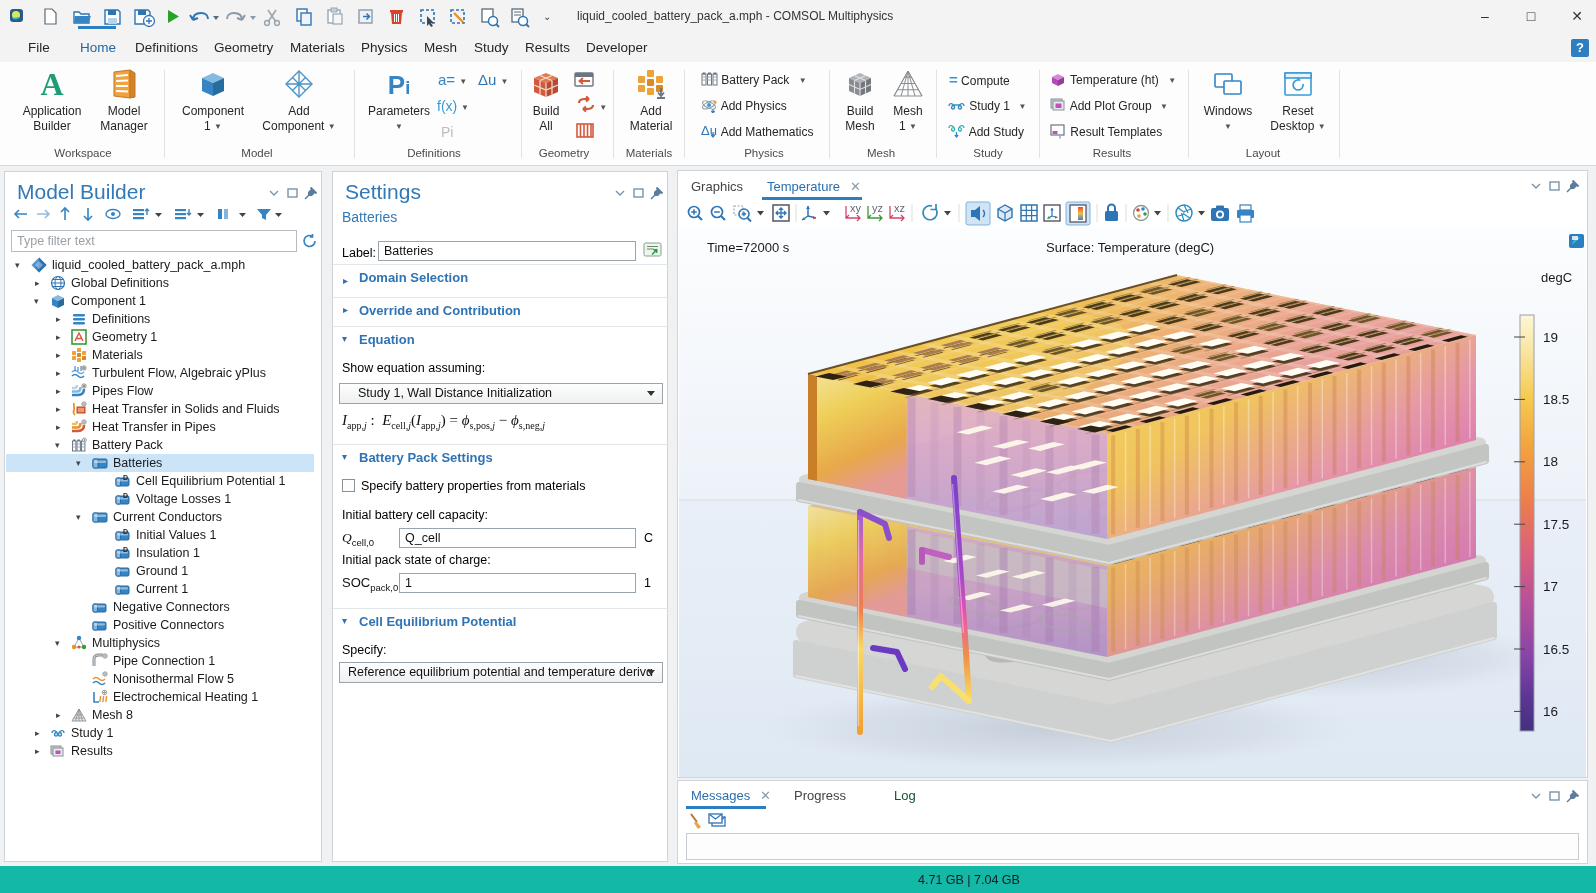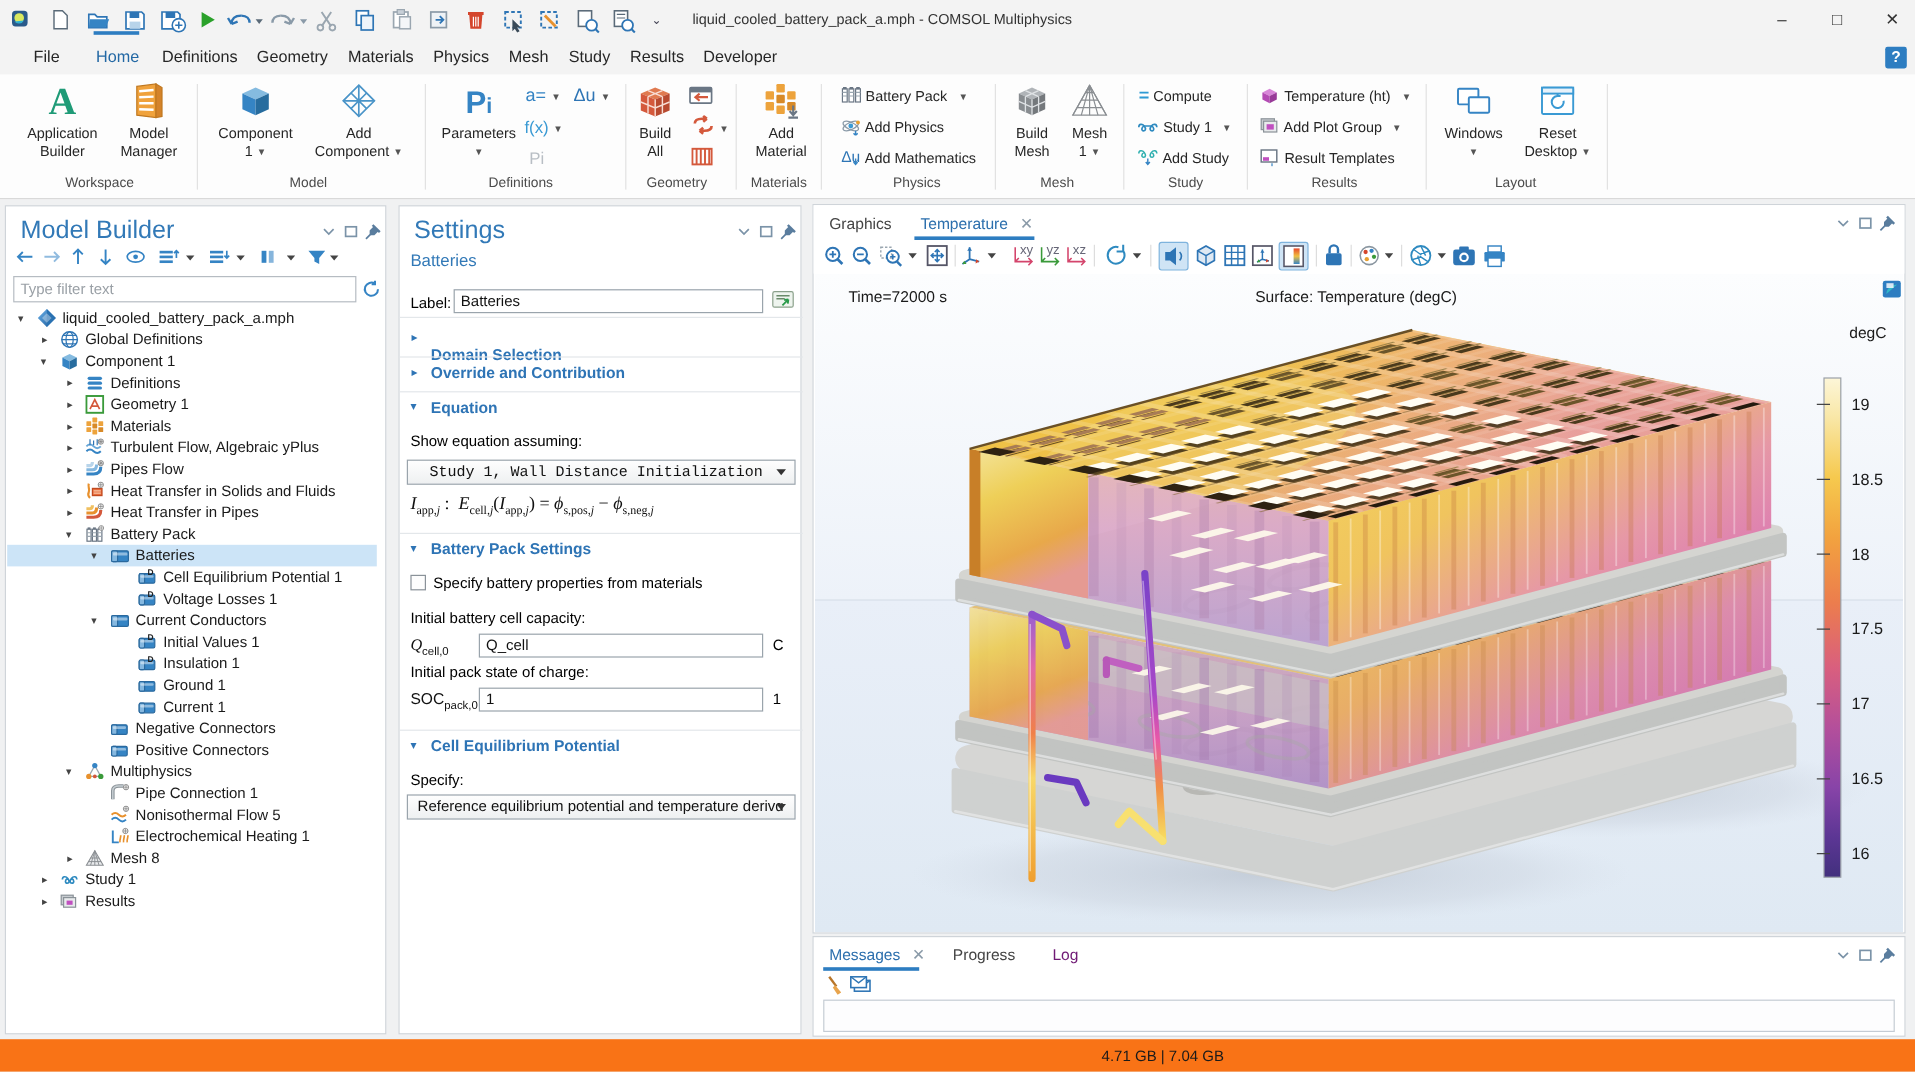--- a/index.html
+++ b/index.html
@@ -42,21 +42,21 @@
 .ssep { position:absolute; left:0px; width:336px; height:1px; background:#e3e7ea; }
 
 #graphics { position:absolute; left:677px; top:170px; width:911px; height:608px; background:#fff; border:1px solid #cfd4d9; }
 #gtabs { position:absolute; left:0; top:0; width:909px; height:29px; background:#fff; }
 #gtoolbar { position:absolute; left:0; top:29px; width:909px; height:28px; background:#fff; }
 #gcanvas { position:absolute; left:1px; top:57px; width:907px; height:549px; overflow:hidden; }
 .gtxt { position:absolute; font-size:13px; color:#1a1a1a; }
 
 #messages { position:absolute; left:677px; top:780px; width:911px; height:84px; background:#fff; border:1px solid #cfd4d9; }
 
-#statusbar { position:absolute; left:0; top:866px; width:1596px; height:27px; background:#f97316; }
+#statusbar { position:absolute; left:0; top:866px; width:1596px; height:27px; background:#14b8a6; }
 #statustext { position:absolute; left:918px; top:7px; font-size:12.5px; color:#1a1a1a; }
 </style>
 </head>
 <body>
 <div id="app">
 
   <div id="titlebar">
     <div id="qat">
       <svg width="560" height="33" style="position:absolute;left:0;top:0;">
 
@@ -675,29 +675,29 @@
     <div id="settings-body">
       <div class="stext" style="position:absolute;left:9px;top:74px;">Label:</div>
       <div class="sinput" style="left:45px;top:69px;width:258px;">Batteries</div>
       <svg width="20" height="18" style="position:absolute;left:310px;top:69px;">
           <rect x="1" y="2" width="17" height="13" rx="1.5" fill="#eef4ee" stroke="#8aa08a"></rect>
           <path d="M 4 5.5 h11 M 4 8 h7" stroke="#6a8a6a" stroke-width="1.2"></path>
           <path d="M 9 13.5 L 14 8.5 M 14 8.5 l -3.5 0.5 M 14 8.5 l -0.5 3.5" stroke="#2a9a4a" stroke-width="1.5" fill="none"></path>
         </svg>
       <div class="ssep" style="top:92px;"></div>
       <div style="position:absolute;left:10px;top:103px;font-size:10px;color:#2e74b5;">▸</div>
-      <div class="sec-head" style="position:absolute;left:26px;top:116px;text-align:right;">Domain Selection</div>
+      <div class="sec-head" style="position:absolute;left:26px;top:98px;text-align:right;">Domain Selection</div>
       <div class="ssep" style="top:125px;"></div>
       <div style="position:absolute;left:10px;top:132px;font-size:10px;color:#2e74b5;">▸</div>
       <div class="sec-head" style="position:absolute;left:26px;top:131px;">Override and Contribution</div>
       <div class="ssep" style="top:154px;"></div>
       <div style="position:absolute;left:9px;top:161px;font-size:10px;color:#2e74b5;">▾</div>
       <div class="sec-head" style="position:absolute;left:26px;top:160px;">Equation</div>
       <div class="stext" style="position:absolute;left:9px;top:189px;">Show equation assuming:</div>
-      <div class="sdrop" style="left:6px;top:211px;width:324px;"><span style="margin-left:10px;font-family:Liberation Mono, monospace;">Study 1, Wall Distance Initialization</span><span class="da"></span></div>
+      <div class="sdrop" style="left:6px;top:211px;width:324px;"><span style="margin-left:10px;">Study 1, Wall Distance Initialization</span><span class="da"></span></div>
       <div style="position:absolute;left:9px;top:240px;font-family:'Liberation Serif',serif;font-size:15px;color:#111;"><i>I</i><sub style="font-size:10px;">app,<i>j</i></sub> :&nbsp;&nbsp;<i>E</i><sub style="font-size:10px;">cell,<i>j</i></sub>(<i>I</i><sub style="font-size:10px;">app,<i>j</i></sub>) = <i>ϕ</i><sub style="font-size:10px;">s,pos,<i>j</i></sub> − <i>ϕ</i><sub style="font-size:10px;">s,neg,<i>j</i></sub></div>
       <div class="ssep" style="top:272px;"></div>
       <div style="position:absolute;left:9px;top:279px;font-size:10px;color:#2e74b5;">▾</div>
       <div class="sec-head" style="position:absolute;left:26px;top:278px;">Battery Pack Settings</div>
       <div style="position:absolute;left:9px;top:307px;width:13px;height:13px;border:1px solid #8a9299;background:#fdfdfd;"></div>
       <div class="stext" style="position:absolute;left:28px;top:307px;">Specify battery properties from materials</div>
       <div class="stext" style="position:absolute;left:9px;top:336px;">Initial battery cell capacity:</div>
       <div style="position:absolute;left:9px;top:358px;font-size:13.5px;color:#111;font-family:'Liberation Serif',serif;"><i>Q</i><sub style="font-size:9.5px;font-family:'Liberation Sans';">cell,0</sub></div>
       <div class="sinput" style="left:66px;top:356px;width:237px;">Q_cell</div>
       <div class="stext" style="position:absolute;left:311px;top:359px;">C</div>
@@ -1544,21 +1544,21 @@
       <div class="gtxt" style="left:28px; top:12px;">Time=72000 s</div>
       <div class="gtxt" style="left:367px; top:12px;">Surface: Temperature (degC)</div>
       <div class="gtxt" style="left:862px; top:42px;">degC</div>
     </div>
   </div>
 
   <div id="messages">
     <div class="gtxt" style="left:13px; top:7px; color:#2c6fad;">Messages</div>
     <div class="gtxt" style="left:82px; top:7px; color:#8a9aa8;">✕</div>
     <div class="gtxt" style="left:116px; top:7px; color:#444;">Progress</div>
-    <div class="gtxt" style="left:199px; top:7px; color:#701a75;">Log</div>
+    <div class="gtxt" style="left:216px; top:7px; color:#14532d;">Log</div>
     <div style="position:absolute; left:8px; top:25px; width:80px; height:3px; background:#2d7dc1;"></div>
     <div style="position:absolute;left:852px;top:8px;"><svg width="52" height="14" viewBox="0 0 52 14">
   <path d="M 2 5 L 6 9 L 10 5" fill="none" stroke="#7b93a8" stroke-width="1.4"></path>
   <rect x="20" y="3" width="9" height="8" fill="none" stroke="#7b93a8" stroke-width="1.4"></rect>
   <path d="M 42.5 1.5 L 48.5 7.5" stroke="#5a7d9e" stroke-width="2" fill="none"></path>
           <path d="M 45.5 4.5 L 47.5 6.5 L 44 10 L 40 10 L 40 6 L 43.5 2.5 Z" fill="#5a7d9e"></path>
           <path d="M 40.5 9.5 L 37 13" stroke="#5a7d9e" stroke-width="1.4" fill="none"></path>
 </svg></div>
     <svg width="60" height="20" style="position:absolute;left:10px;top:30px;">
       <path d="M 3 3 L 9 11" stroke="#b8762a" stroke-width="2"></path>

